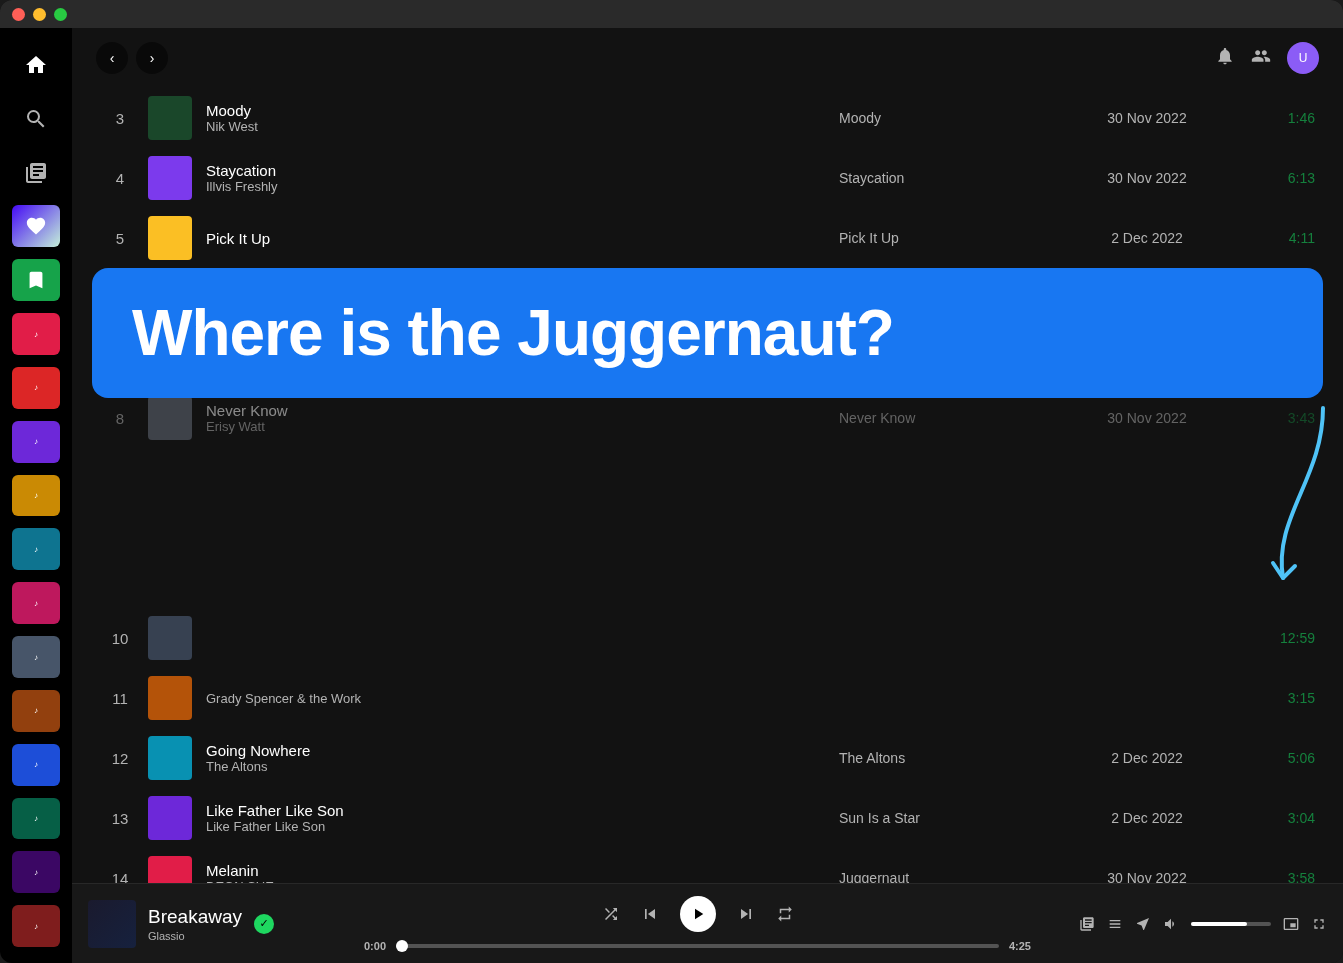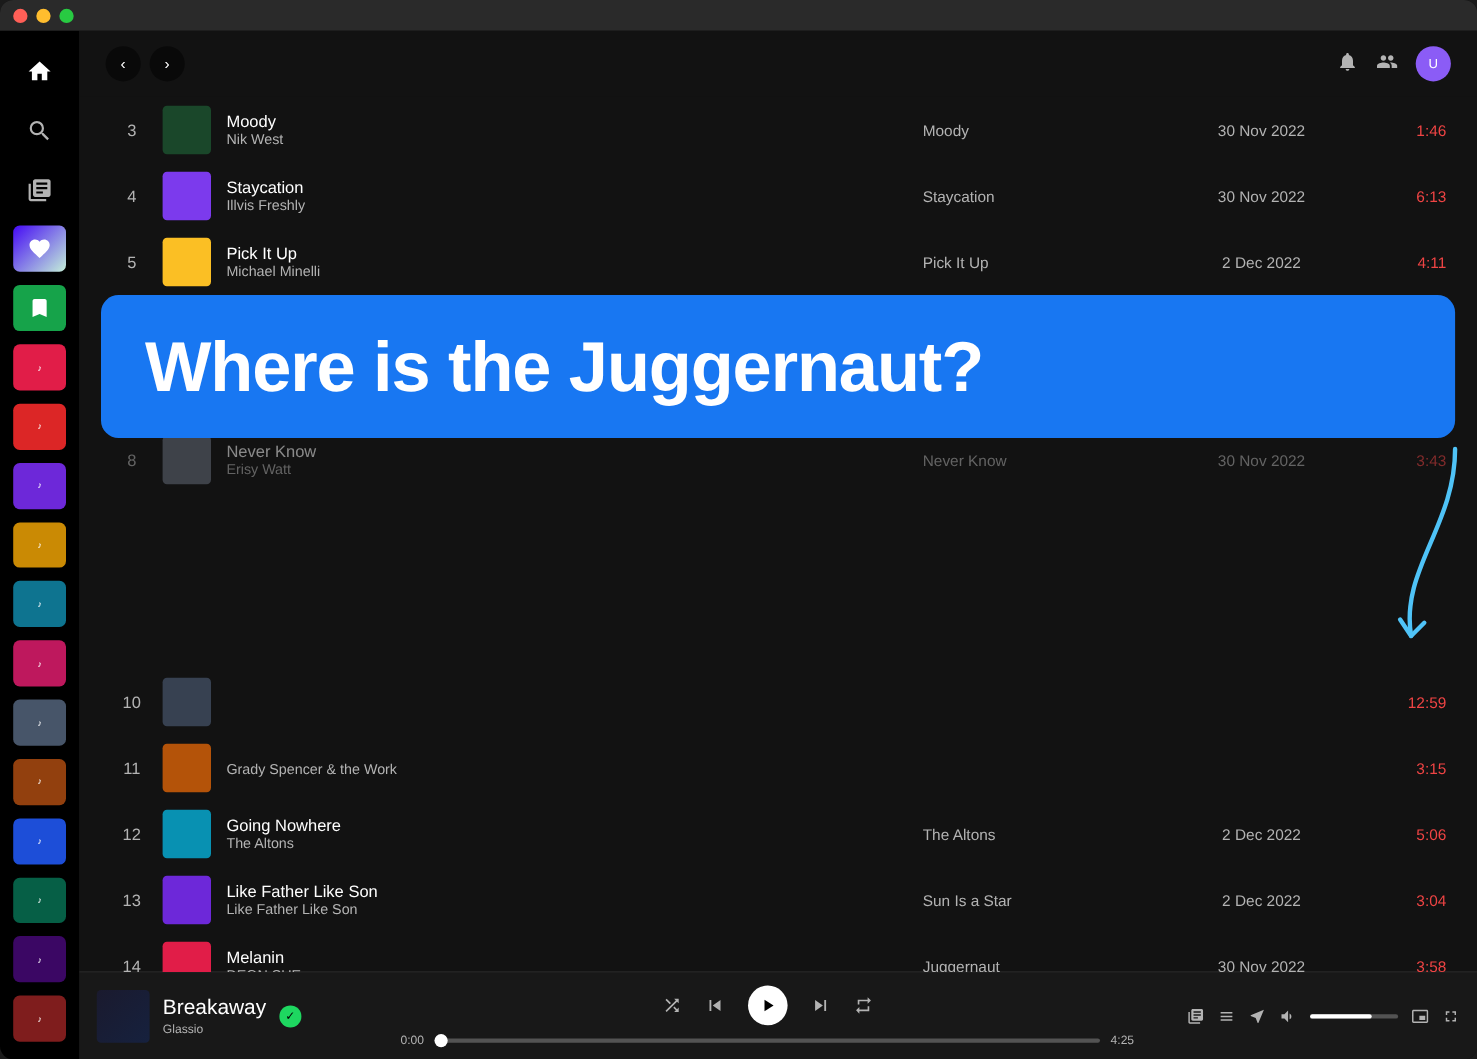--- a/index.html
+++ b/index.html
@@ -146,21 +146,21 @@
     .track-title.highlighted { color: #1ed760; }
     .track-artist {
       font-size: 13px;
       color: #b3b3b3;
       white-space: nowrap;
       overflow: hidden;
       text-overflow: ellipsis;
     }
     .track-album { font-size: 14px; color: #b3b3b3; }
     .track-date { font-size: 14px; color: #b3b3b3; text-align: center; }
-    .track-duration { font-size: 14px; color: #ef4444; text-align: right; }
+    .track-duration { font-size: 14px; color: #15803d; text-align: right; }
 
     
     .overlay-banner {
       position: absolute;
       top: 180px;
       left: 20px;
       right: 20px;
       background: #1877f2;
       border-radius: 16px;
       padding: 30px 40px;
@@ -211,20 +211,21 @@
       color: #000;
       flex-shrink: 0;
     }
 
     .player-center {
       flex: 1;
       display: flex;
       flex-direction: column;
       align-items: center;
       gap: 8px;
+      font-weight: bold;
     }
     .player-controls {
       display: flex;
       align-items: center;
       gap: 20px;
     }
     .ctrl-btn {
       background: none; border: none; cursor: pointer;
       color: #b3b3b3; font-size: 18px;
       display: flex; align-items: center; justify-content: center;
@@ -429,21 +430,20 @@
         <div class="track-album">Staycation</div>
         <div class="track-date">30 Nov 2022</div>
         <div class="track-duration">6:13</div>
       </div>
 
       <div class="track-row">
         <div class="track-num">5</div>
         <div class="thumb-placeholder" style="background:#fbbf24;"></div>
         <div class="track-info">
           <div class="track-title">Pick It Up</div>
-          <div class="track-artist">Michael Minelli</div>
         </div>
         <div class="track-album">Pick It Up</div>
         <div class="track-date">2 Dec 2022</div>
         <div class="track-duration">4:11</div>
       </div>
 
       <div class="track-row">
         <div class="track-num">6</div>
         <div class="thumb-placeholder" style="background:#f97316;"></div>
         <div class="track-info">

